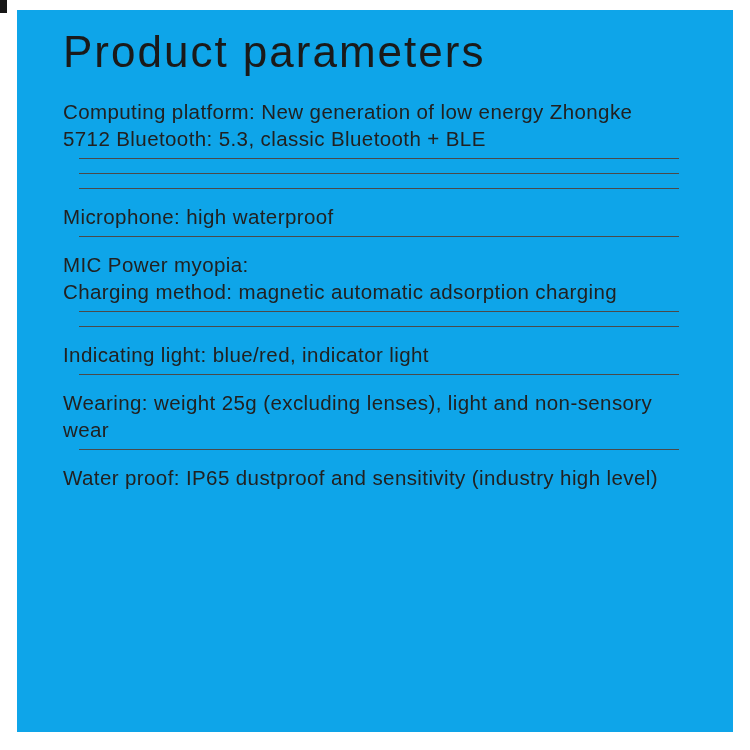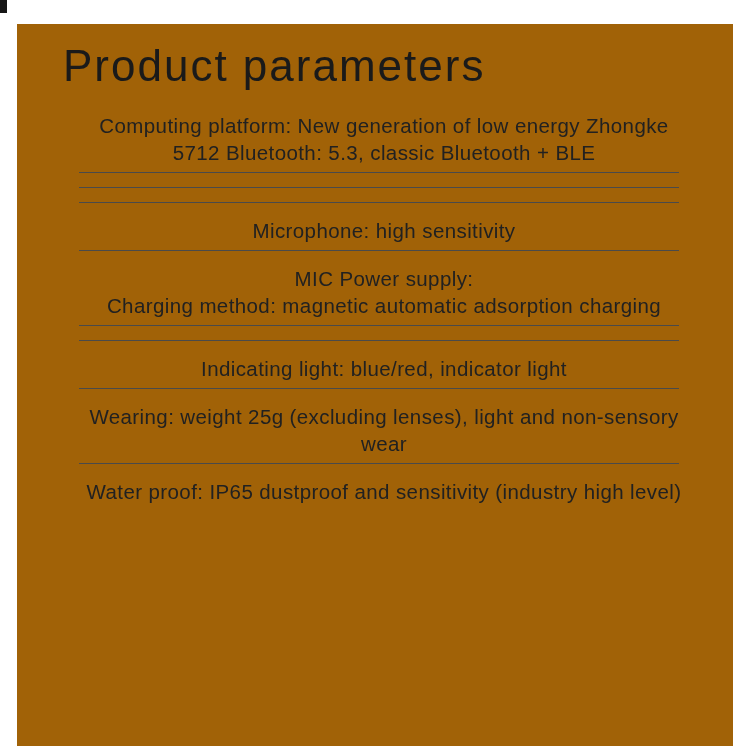--- a/index.html
+++ b/index.html
@@ -19,44 +19,43 @@
     position: absolute;
     left: 0;
     top: 0;
     width: 7px;
     height: 13px;
     background: #161616;
   }
   .panel {
     position: absolute;
     left: 17px;
-    top: 24px;
+    top: 10px;
     width: 716px;
     height: 722px;
-    background: #a16207;
+    background: #0ea5e9;
     box-sizing: border-box;
     padding: 20px 28px 14px 46px;
     overflow: hidden;
   }
   .page-title {
     font-size: 44px;
     line-height: 44px;
     letter-spacing: 2px;
     color: #1a1a1a;
     margin: 0 0 24px 0;
     font-weight: 400;
   }
   .spec-item { margin: 0; }
   .spec-text {
     font-size: 20.5px;
     line-height: 27px;
     letter-spacing: 0.4px;
     color: #212121;
     white-space: pre-line;
-    text-align: center;
   }
   .spec-divider {
     border: none;
     border-top: 1.6px solid #4a4a4a;
     margin: 6px 0 14px 16px;
     width: 600px;
     height: 0;
   }
 </style>
 </head>
@@ -77,26 +76,26 @@
 
     <div class="spec-item">
       <hr class="spec-divider">
     </div>
 
     <div class="spec-item">
       <hr class="spec-divider">
     </div>
 
     <div class="spec-item">
-      <div class="spec-text">Microphone: high sensitivity</div>
+      <div class="spec-text">Microphone: high waterproof</div>
       <hr class="spec-divider">
     </div>
 
     <div class="spec-item">
-      <div class="spec-text">MIC Power supply:
+      <div class="spec-text">MIC Power myopia:
 Charging method: magnetic automatic adsorption charging</div>
       <hr class="spec-divider">
     </div>
 
     <div class="spec-item">
       <hr class="spec-divider">
     </div>
 
     <div class="spec-item">
       <div class="spec-text">Indicating light: blue/red, indicator light</div>

